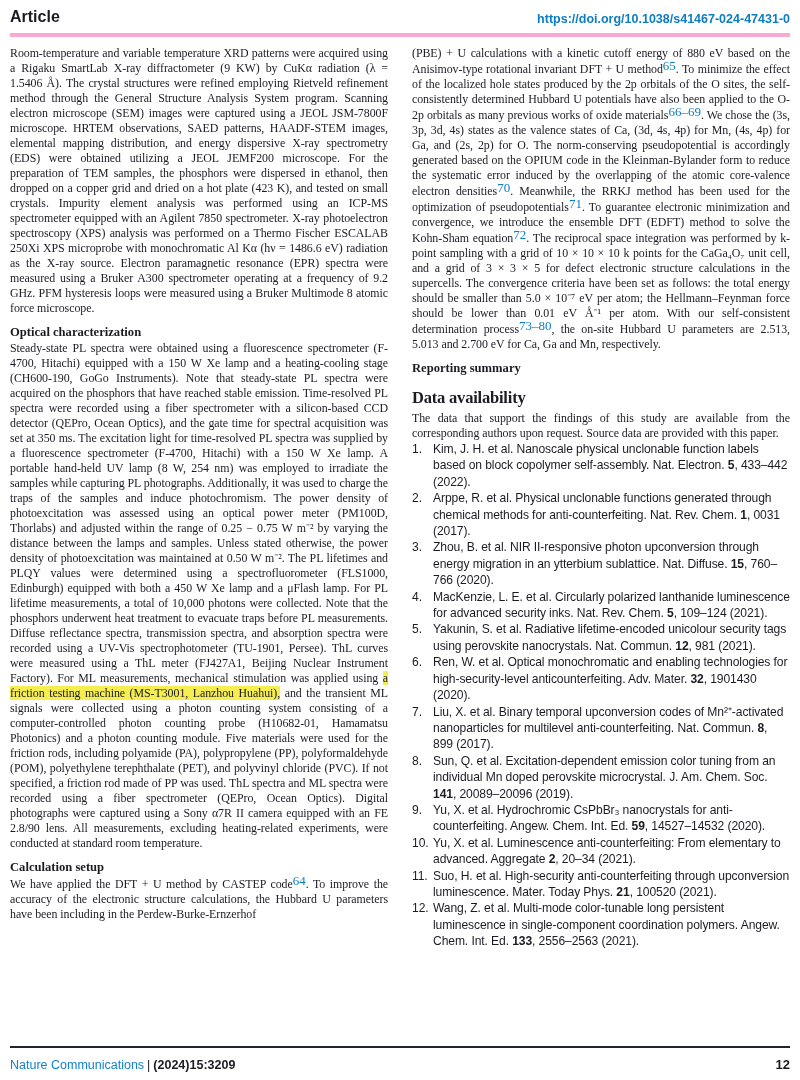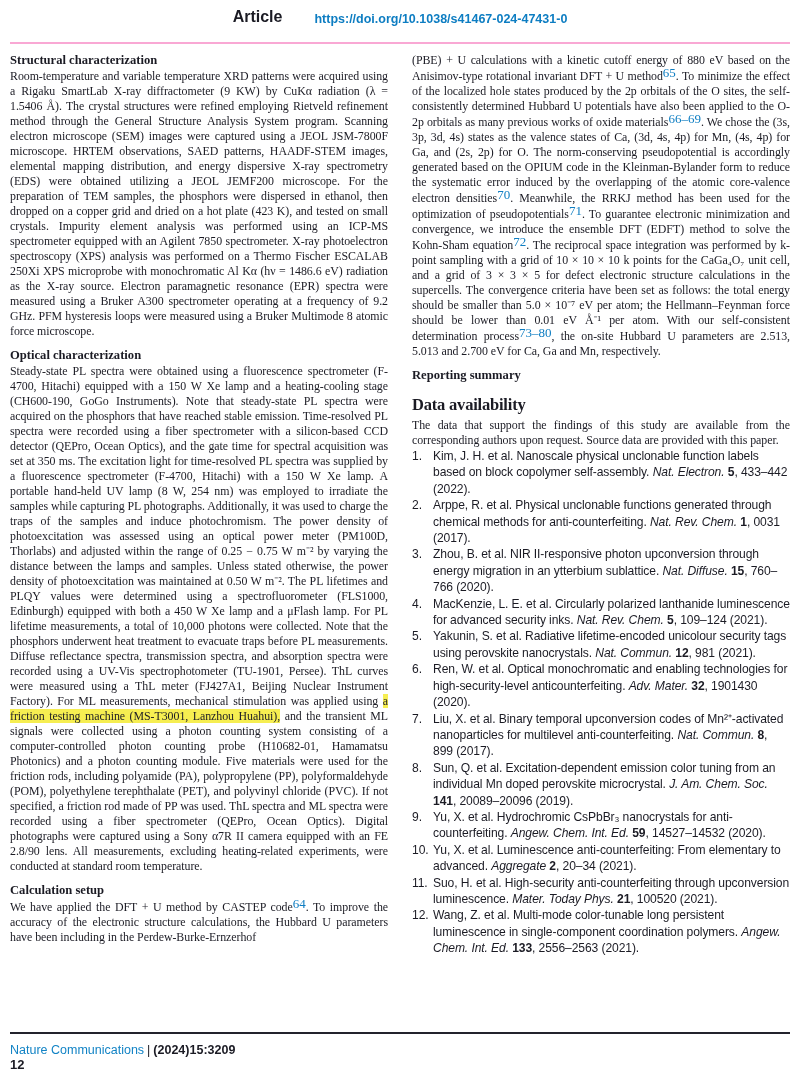--- a/index.html
+++ b/index.html
@@ -1,66 +1,65 @@
 <!DOCTYPE html>
 <html><head>
 <meta charset="utf-8">
 <style>
   html,body{margin:0;padding:0;background:#ffffff;}
   .page{width:800px;height:1080px;position:relative;box-sizing:border-box;
         padding:8px 10px 0 10px;background:#fff;
         font-family:"Liberation Serif",serif;color:#1b1b24;}
   
-  .header{display:flex;justify-content:center;align-items:flex-end;
-          padding-bottom:16px;border-bottom:2px solid #f9a8d4;}
+  .header{display:flex;justify-content:space-between;align-items:flex-end;
+          padding-bottom:7px;border-bottom:4px solid #f9a8d4;}
   .article-label{font-family:"Liberation Sans",sans-serif;font-weight:bold;font-size:16px;}
   .doi-link{font-family:"Liberation Sans",sans-serif;font-weight:bold;font-size:12.5px;
             color:#0d7dc2;text-decoration:none;margin-left:32px;}
   
   .columns{display:grid;grid-template-columns:1fr 1fr;column-gap:24px;padding-top:9px;}
   .col{min-width:0;}
   p{margin:0;}
   .body-text{font-size:11.9px;line-height:15px;text-align:justify;letter-spacing:-0.05px;}
   h3.section-heading{font-size:12.6px;margin:9px 0 1px 0;font-weight:bold;}
   h3.first{margin-top:0;}
   h2.big-heading{font-size:16.5px;margin:12px 0 3px 0;font-weight:bold;letter-spacing:-0.2px;}
   
   .sup{color:#0d7dc2;font-size:13px;position:relative;top:-3.5px;letter-spacing:0;}
   .hl{background:#f6ee51;}
-  .it{font-style:italic;}
+  .it{}
   .bd{font-weight:bold;}
   
   .refs{font-family:"Liberation Sans",sans-serif;font-size:12.1px;line-height:16.4px;
         letter-spacing:-0.1px;}
   .ref-item{display:flex;}
   .ref-num{width:21px;flex:none;}
   .ref-body{flex:1;}
   
   .footer{position:absolute;left:10px;right:10px;bottom:8px;border-top:2px solid #23232c;
           padding-top:9px;display:flex;justify-content:space-between;align-items:baseline;
-          font-family:"Liberation Sans",sans-serif;font-size:12.5px;flex-direction:column;}
+          font-family:"Liberation Sans",sans-serif;font-size:12.5px;}
   .footer-journal{color:#1283c5;}
   .footer-sep{color:#1b1b24;padding:0 3px;}
   .footer-vol{font-weight:bold;}
   .footer-page{font-weight:bold;font-size:13px;}
 </style>
 </head>
 <body>
 
 <div class="page">
 
   <div class="header">
     <span class="article-label">Article</span>
     <a class="doi-link" href="#">https://doi.org/10.1038/s41467-024-47431-0</a>
   </div>
 
   <div class="columns">
 
     <div class="col">
-      <h3 class="section-heading first">Structural characterization</h3>
       <p class="body-text">Room-temperature and variable temperature XRD patterns were acquired using a Rigaku SmartLab X-ray diffractometer (9 KW) by CuKα radiation (λ = 1.5406 Å). The crystal structures were refined employing Rietveld refinement method through the General Structure Analysis System program. Scanning electron microscope (SEM) images were captured using a JEOL JSM-7800F microscope. HRTEM observations, SAED patterns, HAADF-STEM images, elemental mapping distribution, and energy dispersive X-ray spectrometry (EDS) were obtained utilizing a JEOL JEMF200 microscope. For the preparation of TEM samples, the phosphors were dispersed in ethanol, then dropped on a copper grid and dried on a hot plate (423 K), and tested on small crystals. Impurity element analysis was performed using an ICP-MS spectrometer equipped with an Agilent 7850 spectrometer. X-ray photoelectron spectroscopy (XPS) analysis was performed on a Thermo Fischer ESCALAB 250Xi XPS microprobe with monochromatic Al Kα (hν = 1486.6 eV) radiation as the X-ray source. Electron paramagnetic resonance (EPR) spectra were measured using a Bruker A300 spectrometer operating at a frequency of 9.2 GHz. PFM hysteresis loops were measured using a Bruker Multimode 8 atomic force microscope.</p>
 
       <h3 class="section-heading">Optical characterization</h3>
       <p class="body-text"><span>Steady-state PL spectra were obtained using a fluorescence spectrometer (F-4700, Hitachi) equipped with a 150 W Xe lamp and a heating-cooling stage (CH600-190, GoGo Instruments). Note that steady-state PL spectra were acquired on the phosphors that have reached stable emission. Time-resolved PL spectra were recorded using a fiber spectrometer with a silicon-based CCD detector (QEPro, Ocean Optics), and the gate time for spectral acquisition was set at 350 ms. The excitation light for time-resolved PL spectra was supplied by a fluorescence spectrometer (F-4700, Hitachi) with a 150 W Xe lamp. A portable hand-held UV lamp (8 W, 254 nm) was employed to irradiate the samples while capturing PL photographs. Additionally, it was used to charge the traps of the samples and induce photochromism. The power density of photoexcitation was assessed using an optical power meter (PM100D, Thorlabs) and adjusted within the range of 0.25 − 0.75 W m⁻² by varying the distance between the lamps and samples. Unless stated otherwise, the power density of photoexcitation was maintained at 0.50 W m⁻². The PL lifetimes and PLQY values were determined using a spectrofluorometer (FLS1000, Edinburgh) equipped with both a 450 W Xe lamp and a μFlash lamp. For PL lifetime measurements, a total of 10,000 photons were collected. Note that the phosphors underwent heat treatment to evacuate traps before PL measurements. Diffuse reflectance spectra, transmission spectra, and absorption spectra were recorded using a UV-Vis spectrophotometer (TU-1901, Persee). ThL curves were measured using a ThL meter (FJ427A1, Beijing Nuclear Instrument Factory). For ML measurements, mechanical stimulation was applied using </span><span class="hl">a friction testing machine (MS-T3001, Lanzhou Huahui),</span><span> and the transient ML signals were collected using a photon counting system consisting of a computer-controlled photon counting probe (H10682-01, Hamamatsu Photonics) and a photon counting module. Five materials were used for the friction rods, including polyamide (PA), polypropylene (PP), polyformaldehyde (POM), polyethylene terephthalate (PET), and polyvinyl chloride (PVC). If not specified, a friction rod made of PP was used. ThL spectra and ML spectra were recorded using a fiber spectrometer (QEPro, Ocean Optics). Digital photographs were captured using a Sony α7R II camera equipped with an FE 2.8/90 lens. All measurements, excluding heating-related experiments, were conducted at standard room temperature.</span></p>
 
       <h3 class="section-heading">Calculation setup</h3>
       <p class="body-text"><span>We have applied the DFT + U method by CASTEP code</span><span class="sup">64</span><span>. To improve the accuracy of the electronic structure calculations, the Hubbard U parameters have been including in the Perdew-Burke-Ernzerhof</span></p>
     </div>
 
     <div class="col">

